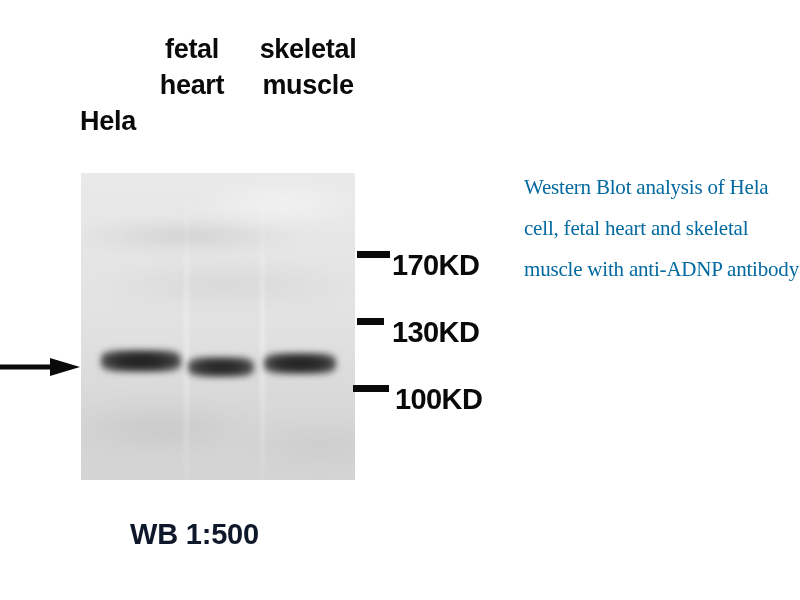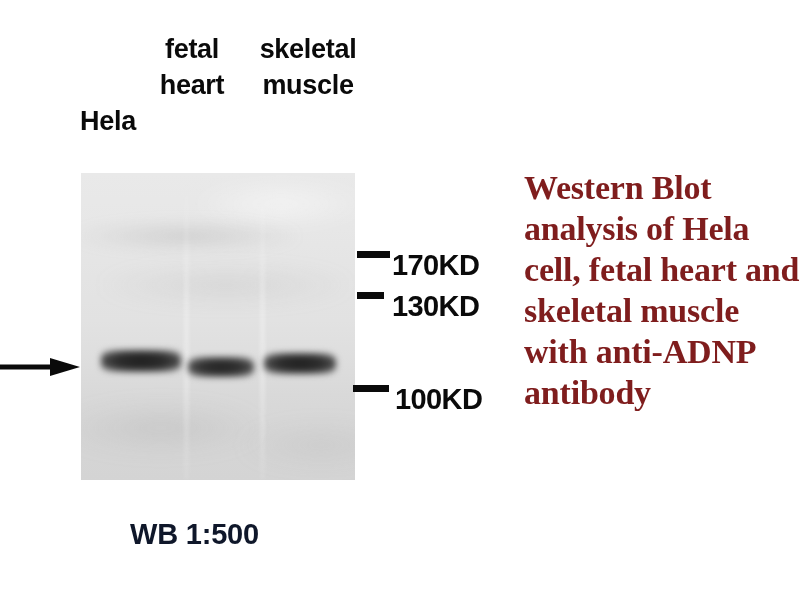--- a/index.html
+++ b/index.html
@@ -137,21 +137,21 @@
     font-family: "Liberation Sans", sans-serif;
     font-weight: bold;
     font-size: 29px;
     letter-spacing: -0.6px;
     color: #0a0a0a;
     line-height: 1;
     margin-left: 2px;
   }
   #mw-marker-170 { left: 357px; top: 251px; }
   #mw-marker-170 .mw-tick { width: 33px; }
-  #mw-marker-130 { left: 357px; top: 292px; }
+  #mw-marker-130 { left: 357px; top: 318px; }
   #mw-marker-130 .mw-tick { width: 27px; margin-right: 6px; }
   #mw-marker-100 { left: 353px; top: 385px; }
   #mw-marker-100 .mw-tick { width: 36px; margin-right: 4px; }
 
   
   #dilution-note {
     position: absolute;
     left: 130px;
     top: 518px;
     font-family: "Liberation Sans", sans-serif;
@@ -161,24 +161,24 @@
     color: #0f172a;
   }
 
   
   #caption {
     position: absolute;
     left: 524px;
     top: 167px;
     width: 276px;
     font-family: "Liberation Serif", serif;
-    font-weight: bold;
-    font-size: 34px;
+    font-weight: normal;
+    font-size: 21px;
     line-height: 41px;
-    color: #7f1d1d;
+    color: #0369a1;
     letter-spacing: -0.2px;
   }
 </style>
 </head>
 <body>
 
 <div id="page">
 
   <div class="lane-label" id="lane-label-hela">Hela</div>
 

